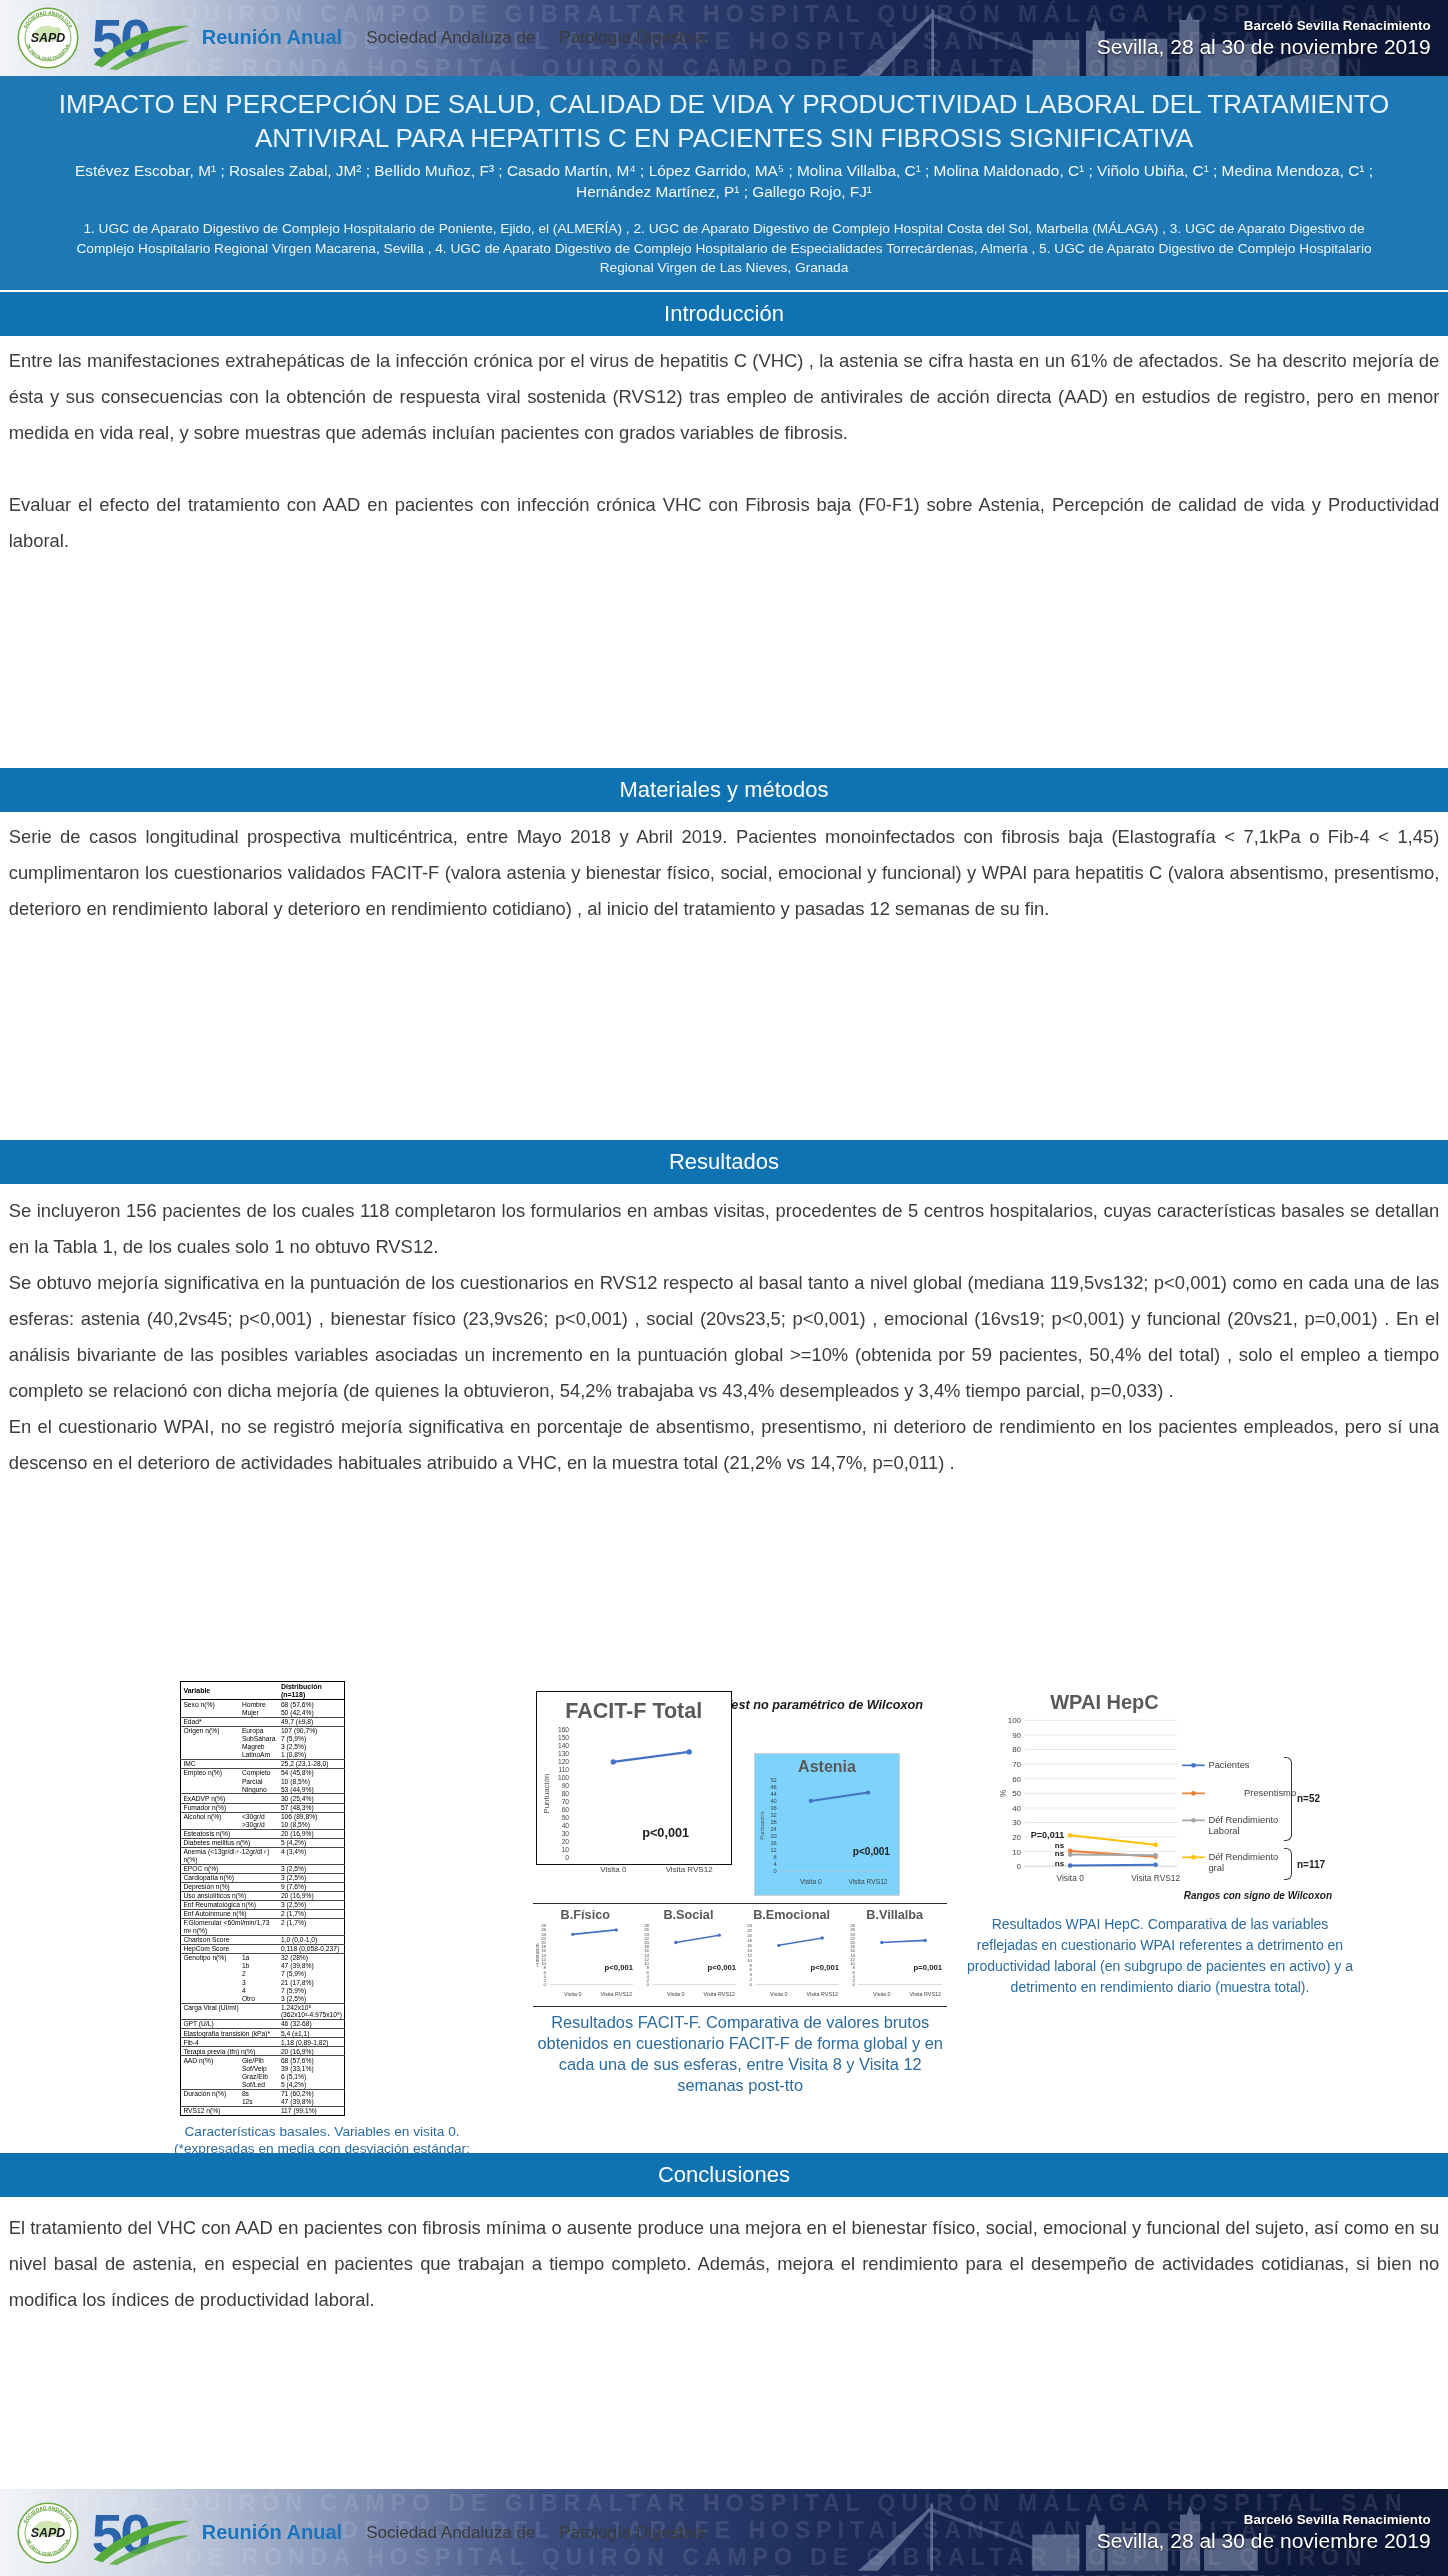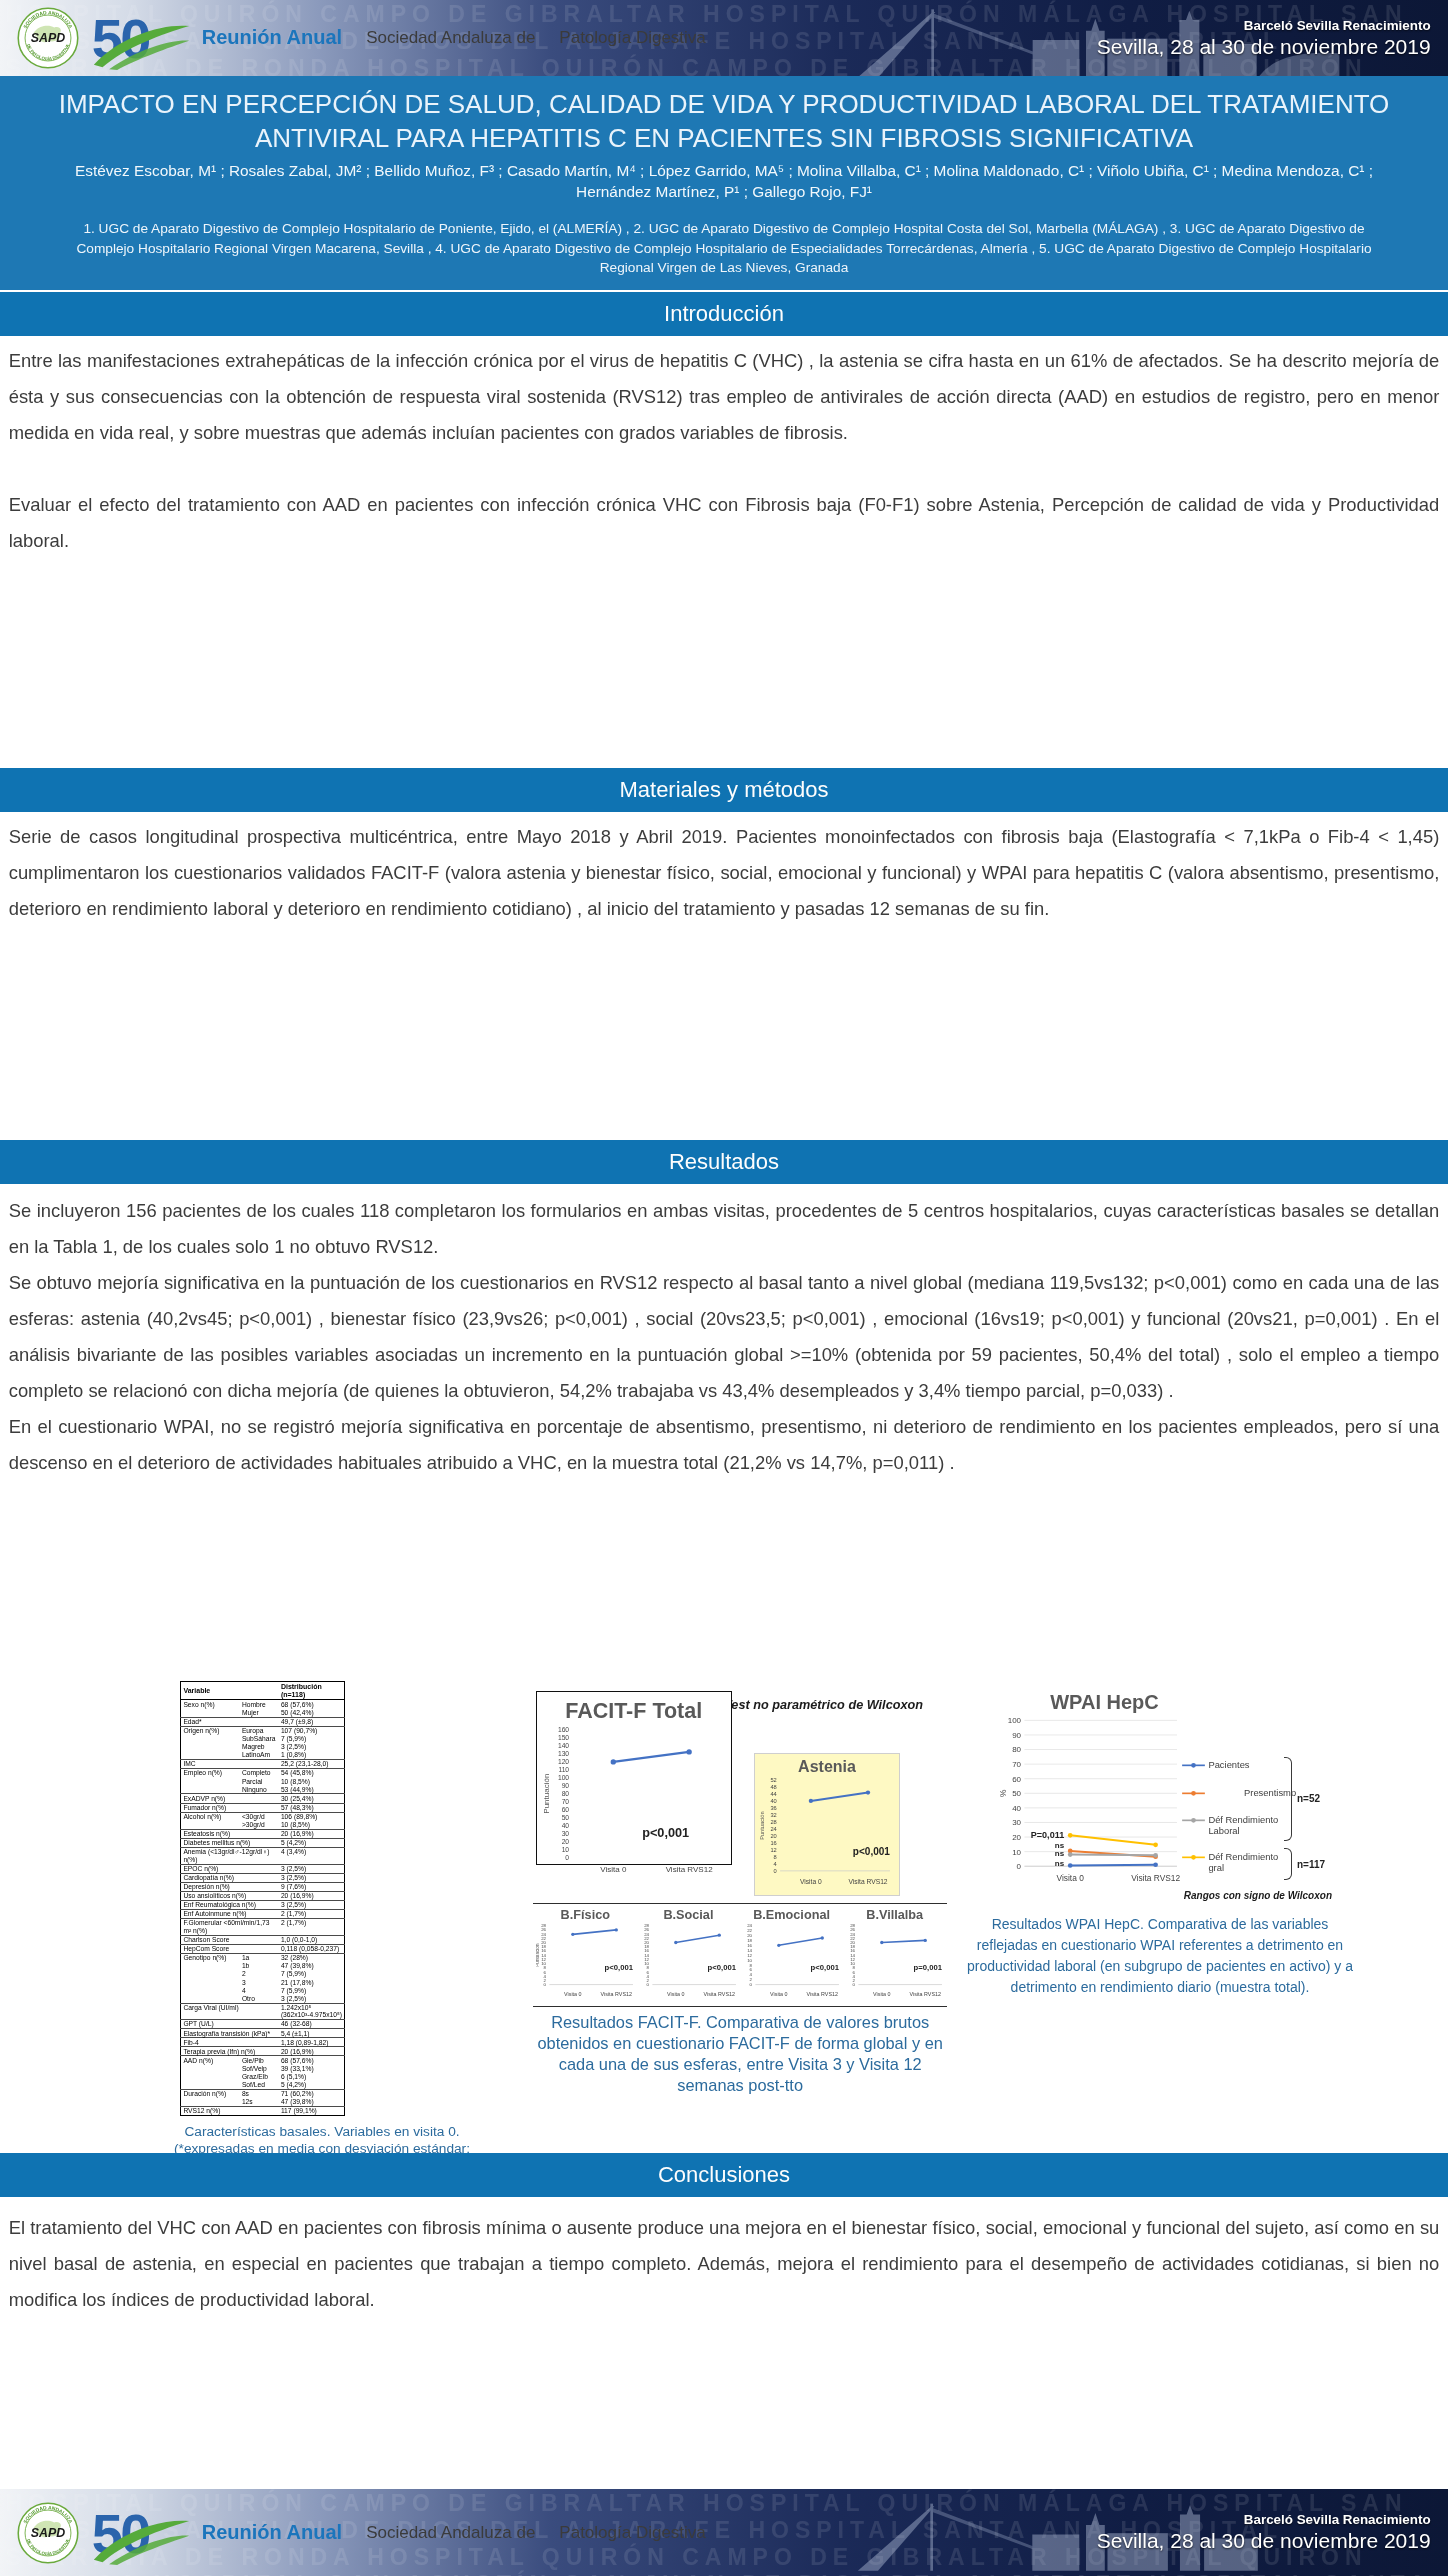--- a/index.html
+++ b/index.html
@@ -52,21 +52,21 @@
   #baseline-table th{font-size:7px;text-align:left;border-bottom:1.1px solid #000;padding:0.7px 2px;}
   #baseline-table td{padding:0.3px 2px;vertical-align:top;word-wrap:break-word;}
   #baseline-table tr.grp td{border-top:0.7px solid #4a4a4a;}
   .tbl-caption{margin-top:6.7px;font-size:13.7px;line-height:17.4px;}
 
   
   .wilcoxon-note{position:absolute;top:20px;right:24px;font-size:12.7px;font-style:italic;font-weight:600;color:#1c1c1c;}
   .facit-box{position:absolute;left:2.7px;top:13.4px;width:196px;height:174px;border:1.7px solid #101010;
              background:#fff;box-sizing:border-box;text-align:center;}
   .facit-box .chart-title{margin-top:6.7px;font-size:21.5px;font-weight:bold;color:#595959;}
-  .astenia-box{position:absolute;left:221px;top:75px;width:146px;border:0.7px solid #cfcfcf;background:#fef9c3;
+  .astenia-box{position:absolute;left:221px;top:75px;width:146px;border:0.7px solid #cfcfcf;background:#7dd3fc;
                box-sizing:border-box;text-align:center;padding:4px 2.7px 1.3px;}
   .astenia-box .chart-title{font-size:16px;font-weight:600;color:#595959;margin-bottom:1.3px;}
   .minis{position:absolute;left:0;top:225px;width:414px;border-top:1.3px solid #2e2e2e;border-bottom:1.3px solid #2e2e2e;
          display:flex;justify-content:space-between;padding:4px 1.3px 2.7px;box-sizing:border-box;}
   .mini{width:102px;text-align:center;}
   .mini-title{font-size:12.7px;font-weight:600;color:#595959;margin-bottom:0.7px;}
   #facit-caption{position:absolute;left:2.7px;top:334px;width:409px;font-size:16.4px;line-height:21px;}
 
   
   .wpai-title{position:absolute;left:47px;top:13.4px;width:201px;text-align:center;
@@ -547,21 +547,21 @@
                 <text x="15" y="6.34" text-anchor="end" font-size="6.5" fill="#444">28</text>
                 <line x1="55" y1="29.142857142857142" x2="120" y2="26" stroke="#4472c4" stroke-width="2.4" stroke-linecap="round"></line>
                 <circle cx="55" cy="29.142857142857142" r="2.5" fill="#4472c4"></circle>
                 <circle cx="120" cy="26" r="2.5" fill="#4472c4"></circle>
                 <text x="55" y="109" text-anchor="middle" font-size="8" fill="#444">Visita 0</text>
                 <text x="120" y="109" text-anchor="middle" font-size="8" fill="#444">Visita RVS12</text>
                 <text x="145" y="70.88" text-anchor="end" font-size="11.5" font-weight="bold" fill="#222">p=0,001</text>
               </svg></div>
         </div>
       </div>
-      <div class="figcap" id="facit-caption">Resultados FACIT-F. Comparativa de valores brutos obtenidos en cuestionario FACIT-F de forma global y en cada una de sus esferas, entre Visita 3 y Visita 12 semanas post-tto</div>
+      <div class="figcap" id="facit-caption">Resultados FACIT-F. Comparativa de valores brutos obtenidos en cuestionario FACIT-F de forma global y en cada una de sus esferas, entre Visita 8 y Visita 12 semanas post-tto</div>
     </div>
 
     <div class="figcol" id="fig-wpai">
       <div class="wpai-title">WPAI HepC</div>
       <div id="chart-wpai"><svg width="182" height="172" viewBox="0 0 272 256">
             <line x1="38" y1="224" x2="266" y2="224" stroke="#dcdcdc" stroke-width="1"></line>
             <line x1="38" y1="202.20000000000002" x2="266" y2="202.20000000000002" stroke="#dcdcdc" stroke-width="1"></line>
             <line x1="38" y1="180.4" x2="266" y2="180.4" stroke="#dcdcdc" stroke-width="1"></line>
             <line x1="38" y1="158.6" x2="266" y2="158.6" stroke="#dcdcdc" stroke-width="1"></line>
             <line x1="38" y1="136.79999999999998" x2="266" y2="136.79999999999998" stroke="#dcdcdc" stroke-width="1"></line>

